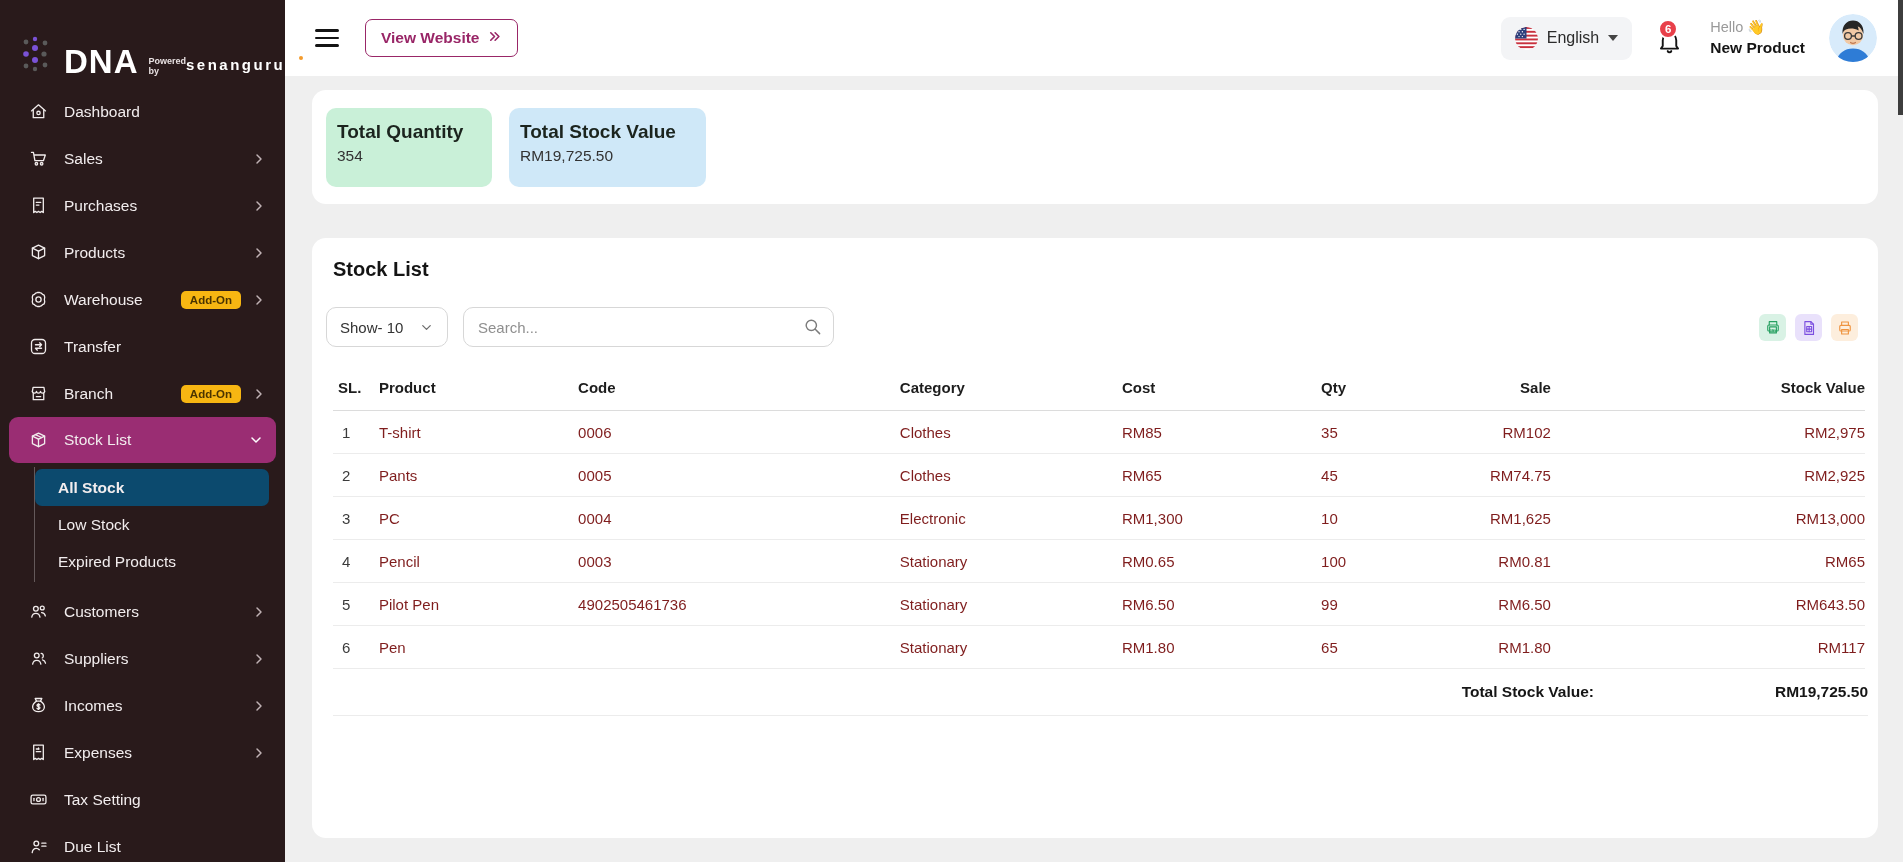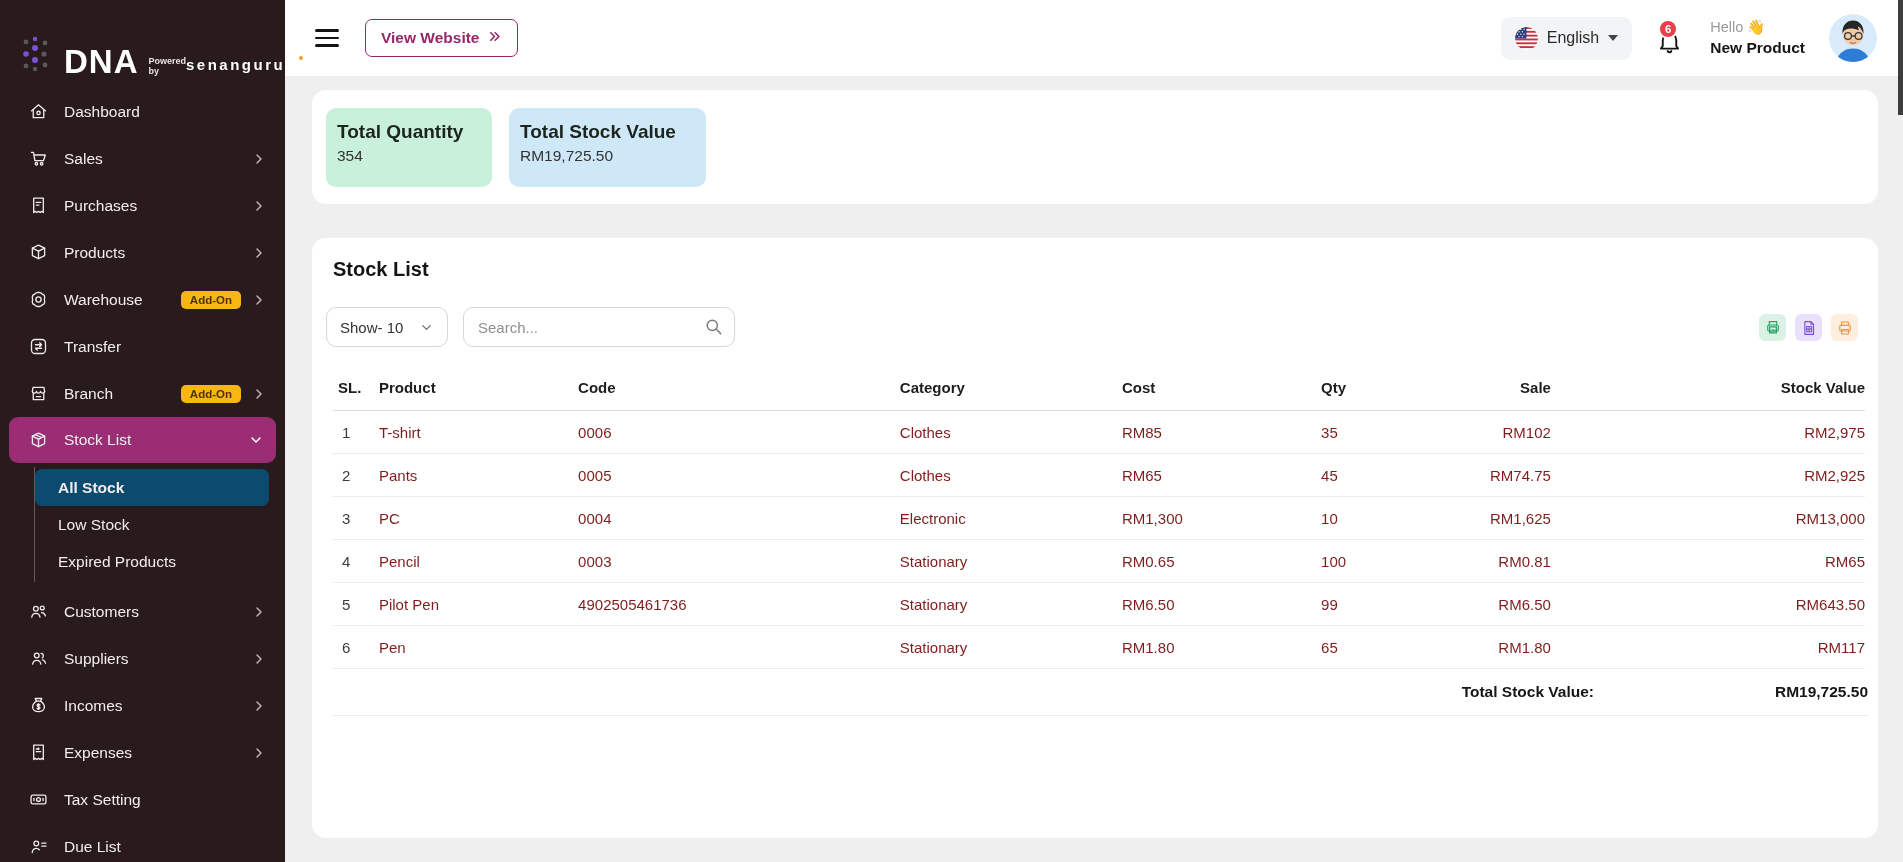--- a/index.html
+++ b/index.html
@@ -56,21 +56,21 @@
   .sum-card.blue  { background:#cfe8f8; width:197px; }
   .sum-title { font-size:19px; font-weight:700; color:#1b241e; }
   .sum-value { font-size:15.5px; color:#333; margin-top:4px; }
 
   .panel-stock { left:312px; top:238px; width:1566px; height:600px; padding:20px 0 0 0; }
   .stock-title { font-size:20px; font-weight:700; color:#141414; padding-left:21px; }
   .controls { display:flex; align-items:center; margin:26px 20px 0 14px; position:relative; }
   .show-select { display:flex; align-items:center; justify-content:space-between; width:122px; height:40px; border:1px solid #d7d7d7; border-radius:10px; padding:0 13px; font-size:15px; color:#333; cursor:pointer; background:#fff; }
   .show-select svg { width:15px; height:15px; stroke:#6d6d6d; fill:none; stroke-width:2; stroke-linecap:round; stroke-linejoin:round; }
   .search-box { position:relative; margin-left:15px; }
-  .search-box input { width:272px; height:40px; border:1px solid #d7d7d7; border-radius:10px; padding:0 40px 0 14px; font-size:15px; color:#333; outline:none; font-family:"Liberation Sans",sans-serif; }
+  .search-box input { width:371px; height:40px; border:1px solid #d7d7d7; border-radius:10px; padding:0 40px 0 14px; font-size:15px; color:#333; outline:none; font-family:"Liberation Sans",sans-serif; }
   .search-box input::placeholder { color:#8f8f8f; }
   .search-icon { position:absolute; right:12px; top:10px; width:19px; height:19px; }
   .search-icon svg { width:19px; height:19px; stroke:#7b7b7b; fill:none; stroke-width:1.8; stroke-linecap:round; }
   .export-group { position:absolute; right:0; top:7px; display:flex; gap:9px; }
   .exp-tile { width:27px; height:27px; border-radius:6px; display:flex; align-items:center; justify-content:center; cursor:pointer; }
   .exp-tile.csv { background:#d9f2e5; }
   .exp-tile.xls { background:#e9e1fb; }
   .exp-tile.prn { background:#fdeedd; }
   .exp-tile svg { width:18px; height:18px; fill:none; stroke-width:1.5; stroke-linecap:round; stroke-linejoin:round; }
   .exp-tile.csv svg { stroke:#27a061; }

